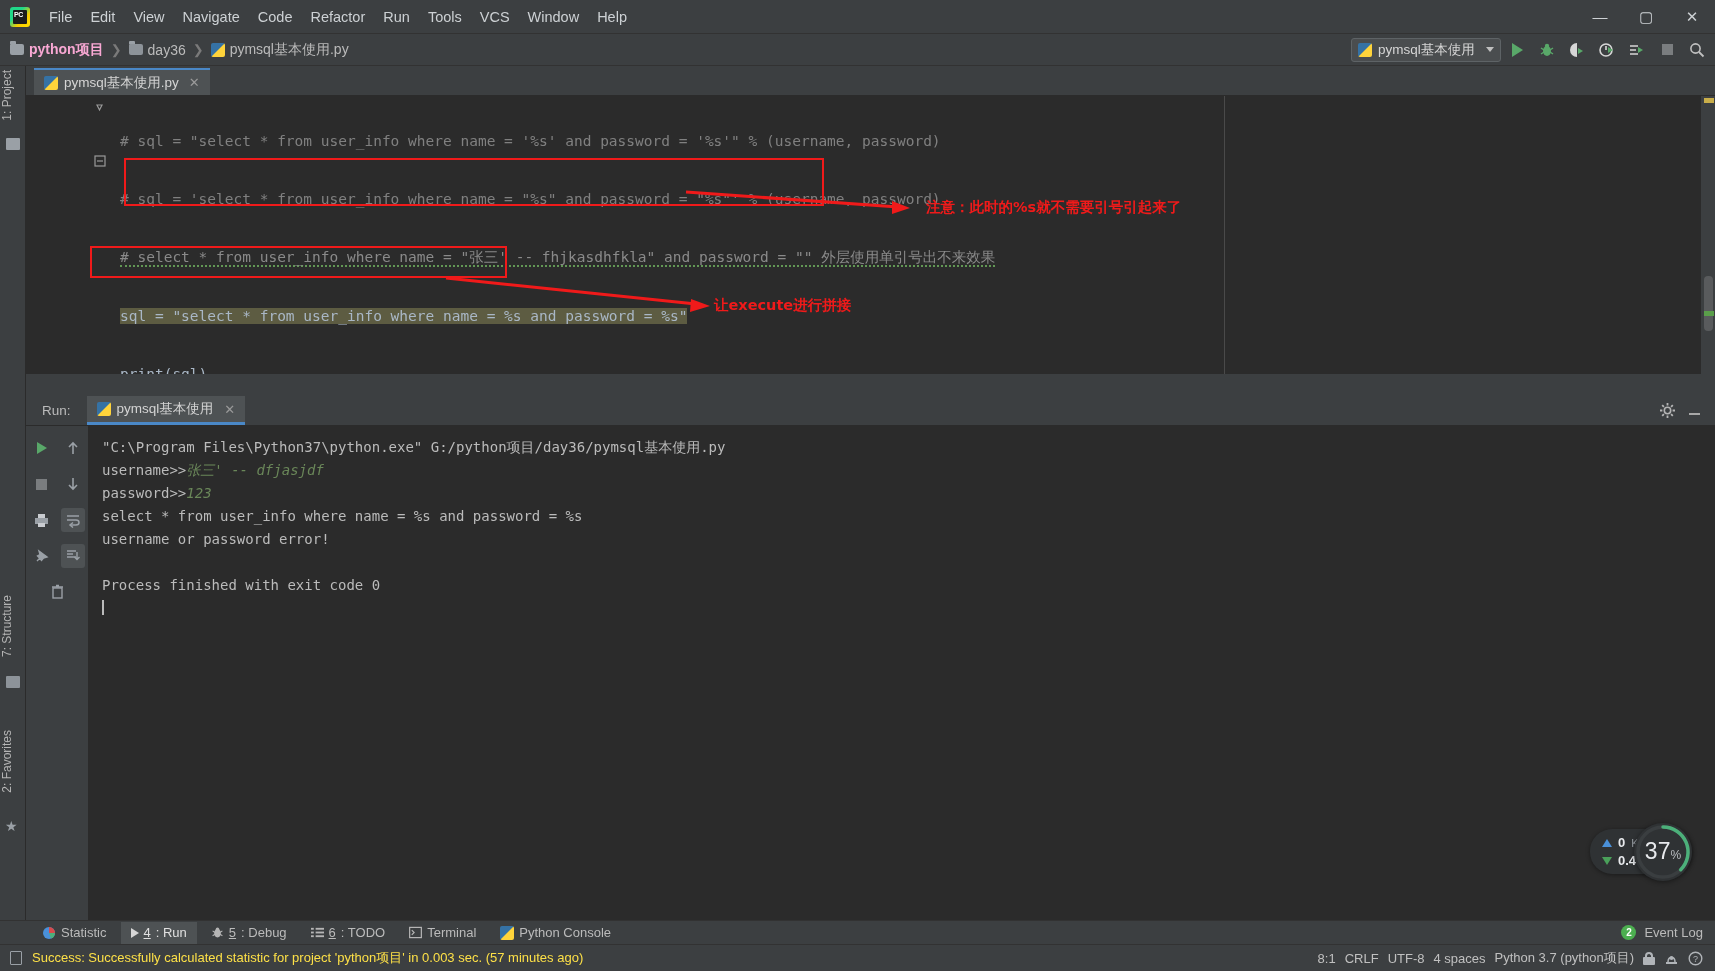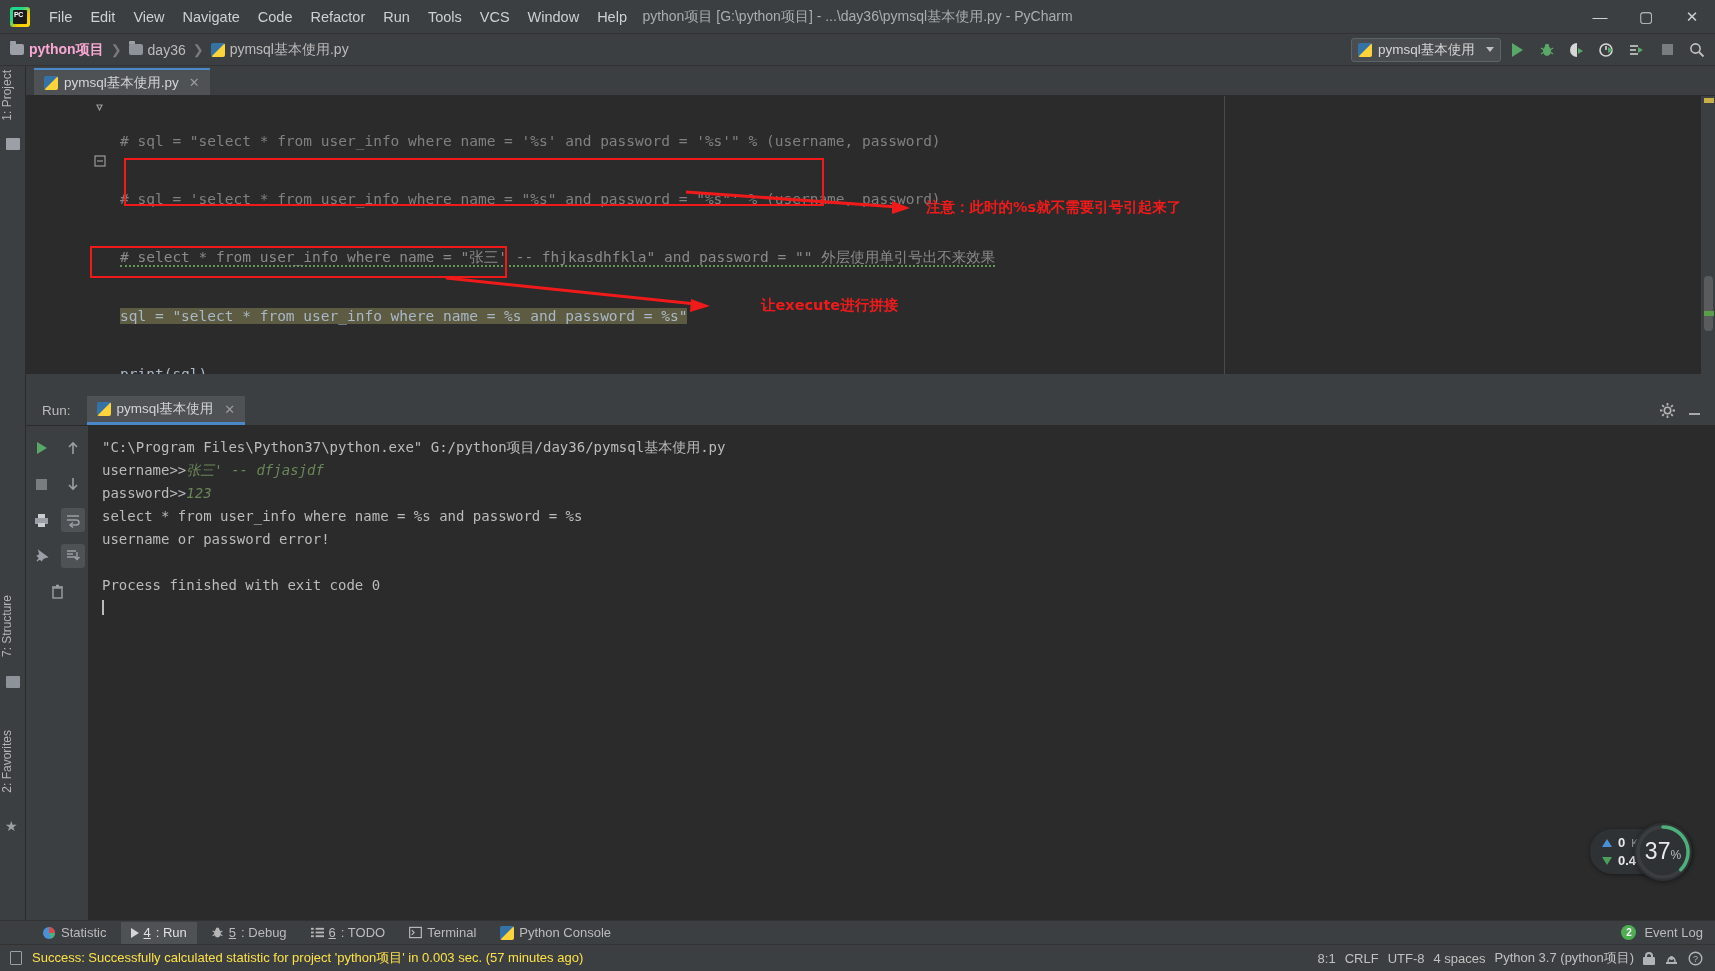--- a/index.html
+++ b/index.html
@@ -233,21 +233,20 @@
     <div class="menu-item">View</div>
     <div class="menu-item">Navigate</div>
     <div class="menu-item">Code</div>
     <div class="menu-item">Refactor</div>
     <div class="menu-item">Run</div>
     <div class="menu-item">Tools</div>
     <div class="menu-item">VCS</div>
     <div class="menu-item">Window</div>
     <div class="menu-item">Help</div>
   </div>
-  <div id="window-title">python项目 [G:\python项目] - ...\day36\pymsql基本使用.py - PyCharm</div>
   <div id="win-controls">
     <div class="win-btn">—</div>
     <div class="win-btn">▢</div>
     <div class="win-btn close">✕</div>
   </div>
 </div>
 
 <div id="navbar">
   <div class="crumb bold">
     <span class="folder-ic"></span>
@@ -355,21 +354,21 @@
   <div class="ann-box" style="left:64px; top:150px; width:417px; height:32px;"></div>
 
   <svg class="ann-arrow" style="left:0;top:0;width:1200px;height:278px;">
     <line x1="660" y1="96" x2="872" y2="111" stroke="#f01a1a" stroke-width="3"></line>
     <polygon points="884,112 866,105 866,118" fill="#f01a1a"></polygon>
     <line x1="420" y1="182" x2="670" y2="208" stroke="#f01a1a" stroke-width="3"></line>
     <polygon points="684,210 665,203 664,216" fill="#f01a1a"></polygon>
   </svg>
 
   <div class="ann-text" style="left:900px; top:102px;">注意：此时的%s就不需要引号引起来了</div>
-  <div class="ann-text" style="left:735px; top:200px;">让execute进行拼接</div>
+  <div class="ann-text" style="left:688px; top:200px;">让execute进行拼接</div>
 
   <div id="editor-right-bar">
     <div class="mark-yellow" style="top:2px;"></div>
     <div id="scroll-thumb"></div>
     <div class="mark-green" style="top:215px;"></div>
   </div>
 </div>
 
 <div id="runpanel">
   <div id="run-header">

